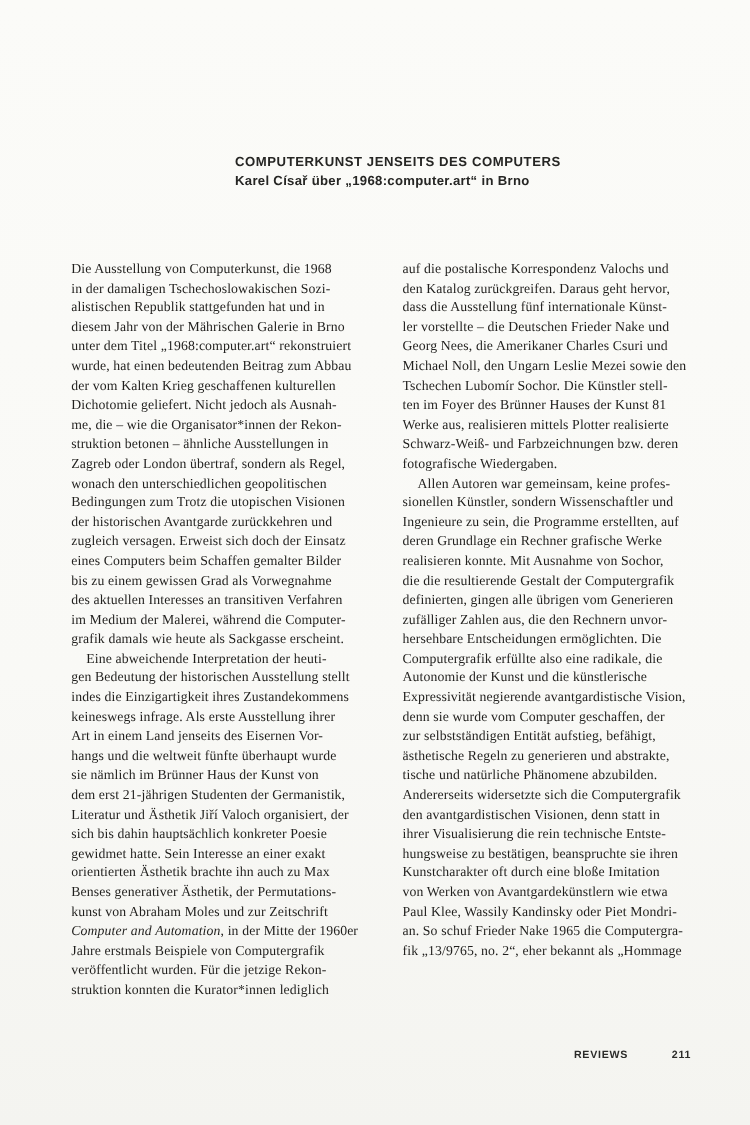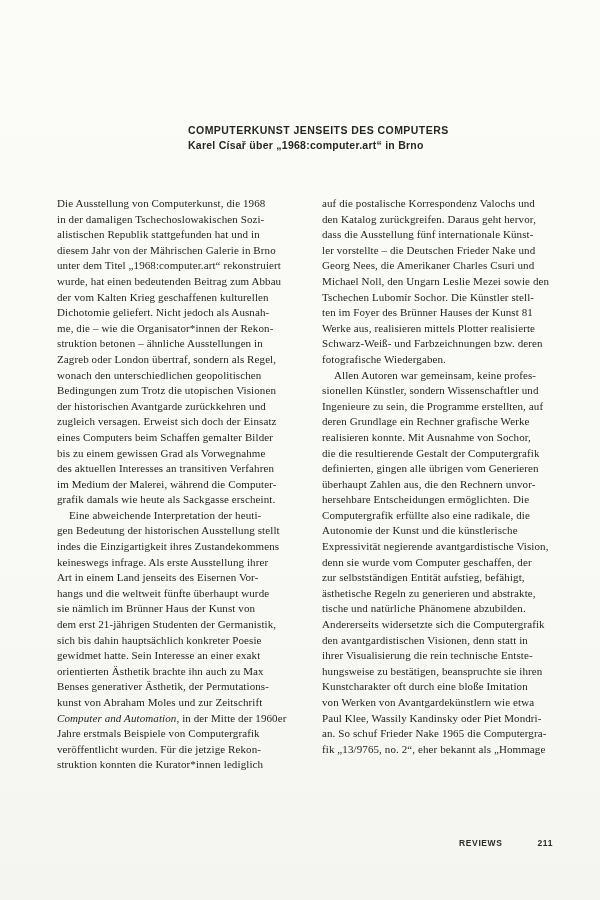--- a/index.html
+++ b/index.html
@@ -23,21 +23,21 @@
     letter-spacing: 0.45px;
     line-height: 15px;
   }
   .heading .subtitle {
     font-size: 10.5px;
     letter-spacing: 0.25px;
     line-height: 15px;
   }
   .columns {
     position: absolute;
-    left: 57px; top: 196px;
+    left: 57px; top: 208px;
     width: 498px;
     display: flex;
     gap: 32px;
   }
   .col { width: 239px; }
   .tline {
     font-size: 11px;
     line-height: 15.6px;
     height: 15.6px;
     white-space: nowrap;
@@ -92,20 +92,21 @@
       <div class="tline"><span>im Medium der Malerei, während die Computer-</span></div>
       <div class="tline"><span>grafik damals wie heute als Sackgasse erscheint.</span></div>
       <div class="tline indent"><span>Eine abweichende Interpretation der heuti-</span></div>
       <div class="tline"><span>gen Bedeutung der historischen Ausstellung stellt</span></div>
       <div class="tline"><span>indes die Einzigartigkeit ihres Zustandekommens</span></div>
       <div class="tline"><span>keineswegs infrage. Als erste Ausstellung ihrer</span></div>
       <div class="tline"><span>Art in einem Land jenseits des Eisernen Vor-</span></div>
       <div class="tline"><span>hangs und die weltweit fünfte überhaupt wurde</span></div>
       <div class="tline"><span>sie nämlich im Brünner Haus der Kunst von</span></div>
       <div class="tline"><span>dem erst 21-jährigen Studenten der Germanistik,</span></div>
+      <div class="tline"><span>Literatur und Ästhetik Jiří Valoch organisiert, der</span></div>
       <div class="tline"><span>sich bis dahin hauptsächlich konkreter Poesie</span></div>
       <div class="tline"><span>gewidmet hatte. Sein Interesse an einer exakt</span></div>
       <div class="tline"><span>orientierten Ästhetik brachte ihn auch zu Max</span></div>
       <div class="tline"><span>Benses generativer Ästhetik, der Permutations-</span></div>
       <div class="tline"><span>kunst von Abraham Moles und zur Zeitschrift</span></div>
       <div class="tline"><span class="ital">Computer and Automation</span><span>, in der Mitte der 1960er</span></div>
       <div class="tline"><span>Jahre erstmals Beispiele von Computergrafik</span></div>
       <div class="tline"><span>veröffentlicht wurden. Für die jetzige Rekon-</span></div>
       <div class="tline"><span>struktion konnten die Kurator*innen lediglich</span></div>
     </div>
@@ -121,21 +122,21 @@
       <div class="tline"><span>Werke aus, realisieren mittels Plotter realisierte</span></div>
       <div class="tline"><span>Schwarz-Weiß- und Farbzeichnungen bzw. deren</span></div>
       <div class="tline"><span>fotografische Wiedergaben.</span></div>
       <div class="tline indent"><span>Allen Autoren war gemeinsam, keine profes-</span></div>
       <div class="tline"><span>sionellen Künstler, sondern Wissenschaftler und</span></div>
       <div class="tline"><span>Ingenieure zu sein, die Programme erstellten, auf</span></div>
       <div class="tline"><span>deren Grundlage ein Rechner grafische Werke</span></div>
       <div class="tline"><span>realisieren konnte. Mit Ausnahme von Sochor,</span></div>
       <div class="tline"><span>die die resultierende Gestalt der Computergrafik</span></div>
       <div class="tline"><span>definierten, gingen alle übrigen vom Generieren</span></div>
-      <div class="tline"><span>überhaupt Zahlen aus, die den Rechnern unvor-</span></div>
+      <div class="tline"><span>zufälliger Zahlen aus, die den Rechnern unvor-</span></div>
       <div class="tline"><span>hersehbare Entscheidungen ermöglichten. Die</span></div>
       <div class="tline"><span>Computergrafik erfüllte also eine radikale, die</span></div>
       <div class="tline"><span>Autonomie der Kunst und die künstlerische</span></div>
       <div class="tline"><span>Expressivität negierende avantgardistische Vision,</span></div>
       <div class="tline"><span>denn sie wurde vom Computer geschaffen, der</span></div>
       <div class="tline"><span>zur selbstständigen Entität aufstieg, befähigt,</span></div>
       <div class="tline"><span>ästhetische Regeln zu generieren und abstrakte,</span></div>
       <div class="tline"><span>tische und natürliche Phänomene abzubilden.</span></div>
       <div class="tline"><span>Andererseits widersetzte sich die Computergrafik</span></div>
       <div class="tline"><span>den avantgardistischen Visionen, denn statt in</span></div>

